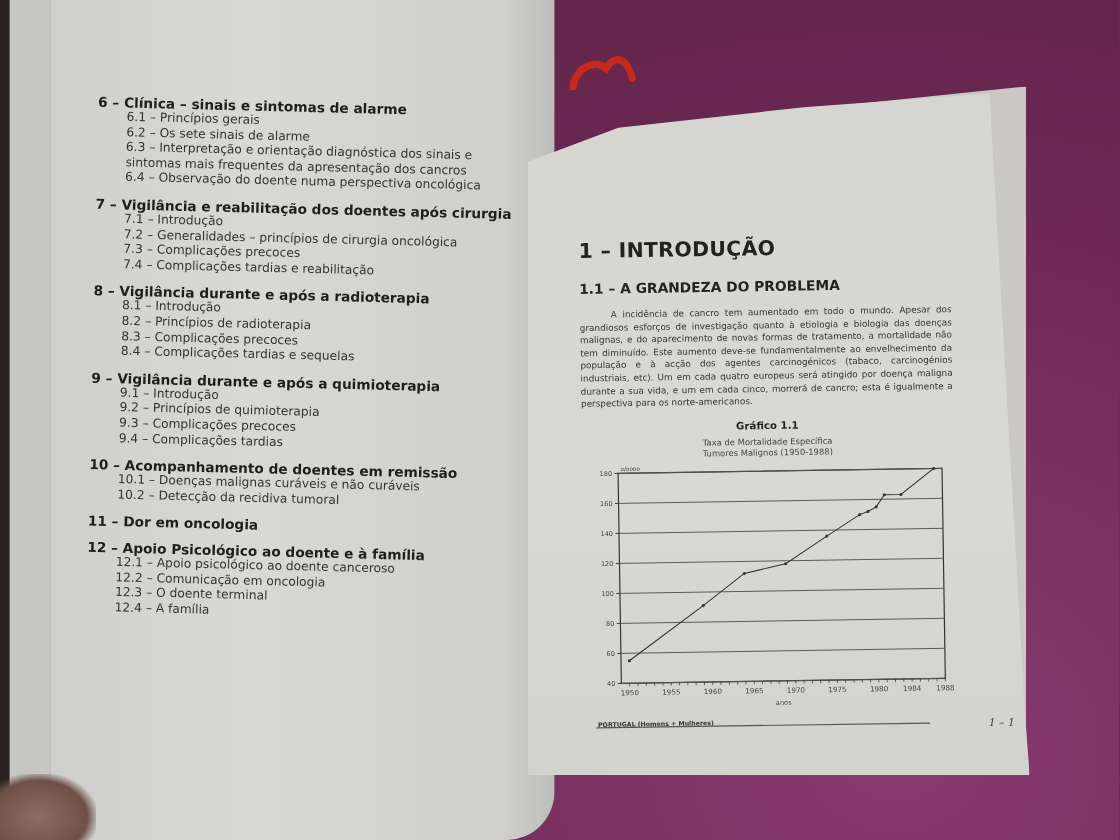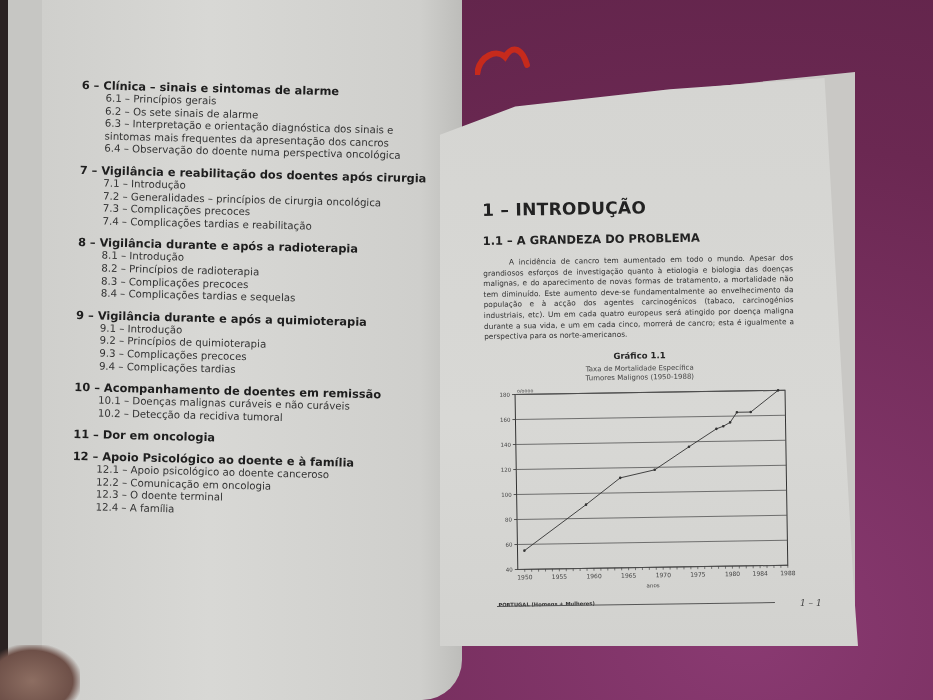--- a/index.html
+++ b/index.html
@@ -43,21 +43,21 @@
   
   .rp { position:absolute; left:482px; top:200px; width:310px; color:#222; transform:rotate(-0.9deg); transform-origin:top left; }
   .h1 { font-weight:bold; font-size:17px; letter-spacing:0.3px; margin:0 0 14px 0; }
   .h2 { font-weight:bold; font-size:11.5px; margin:0 0 10px 0; }
   .para { font-size:7.4px; line-height:10.6px; text-align:justify; text-indent:26px; color:#333; }
   .graf-title { text-align:center; font-weight:bold; font-size:8.5px; margin:10px 0 4px 0; }
   .chart-title { text-align:center; font-size:7px; color:#444; line-height:9px; }
   .chart-box { position:relative; width:310px; height:215px; margin-top:0; }
   .footer-source { font-size:5.2px; font-weight:bold; color:#333; margin-top:2px; margin-left:10px; }
   .foot-rule { position:absolute; left:497px; top:606px; width:278px; height:1px; background:#555; transform:rotate(-0.8deg); transform-origin:left; }
-  .pagenum { position:absolute; left:800px; top:598px; font-family:"DejaVu Serif", serif; font-style:italic; font-size:9px; color:#444; }
+  .pagenum { position:absolute; left:824px; top:598px; font-family:"DejaVu Serif", serif; font-style:italic; font-size:9px; color:#444; }
 </style>
 </head>
 <body>
 
 <div class="bg-grad"></div>
 <div class="left-edge-dark"></div>
 <div class="left-cover"></div>
 <div class="left-page"></div>
 <div class="page-stack"></div>
 

